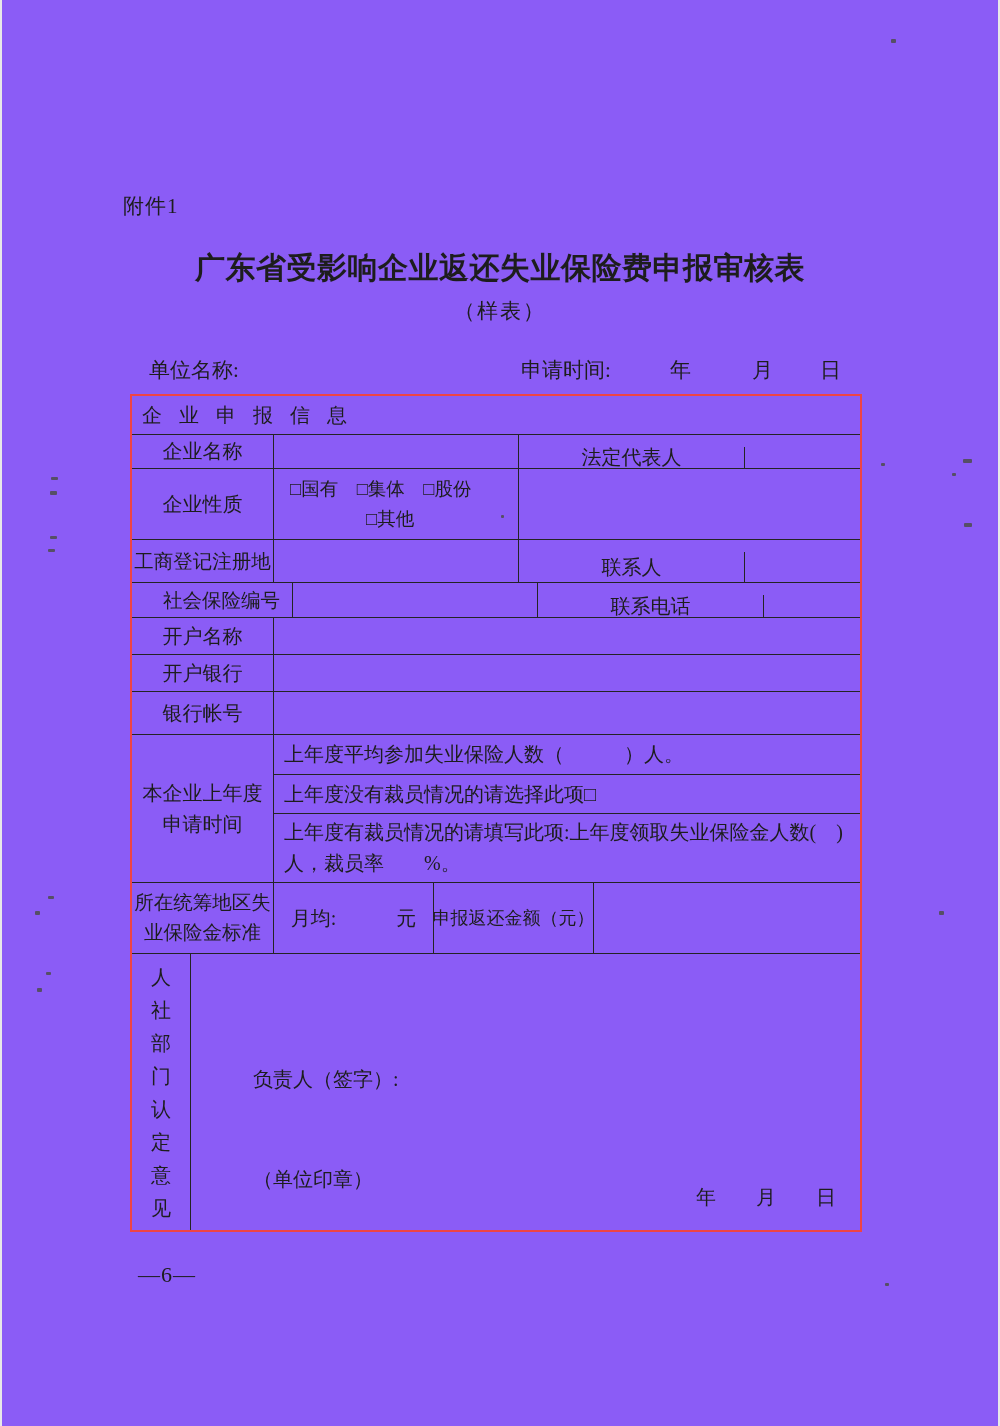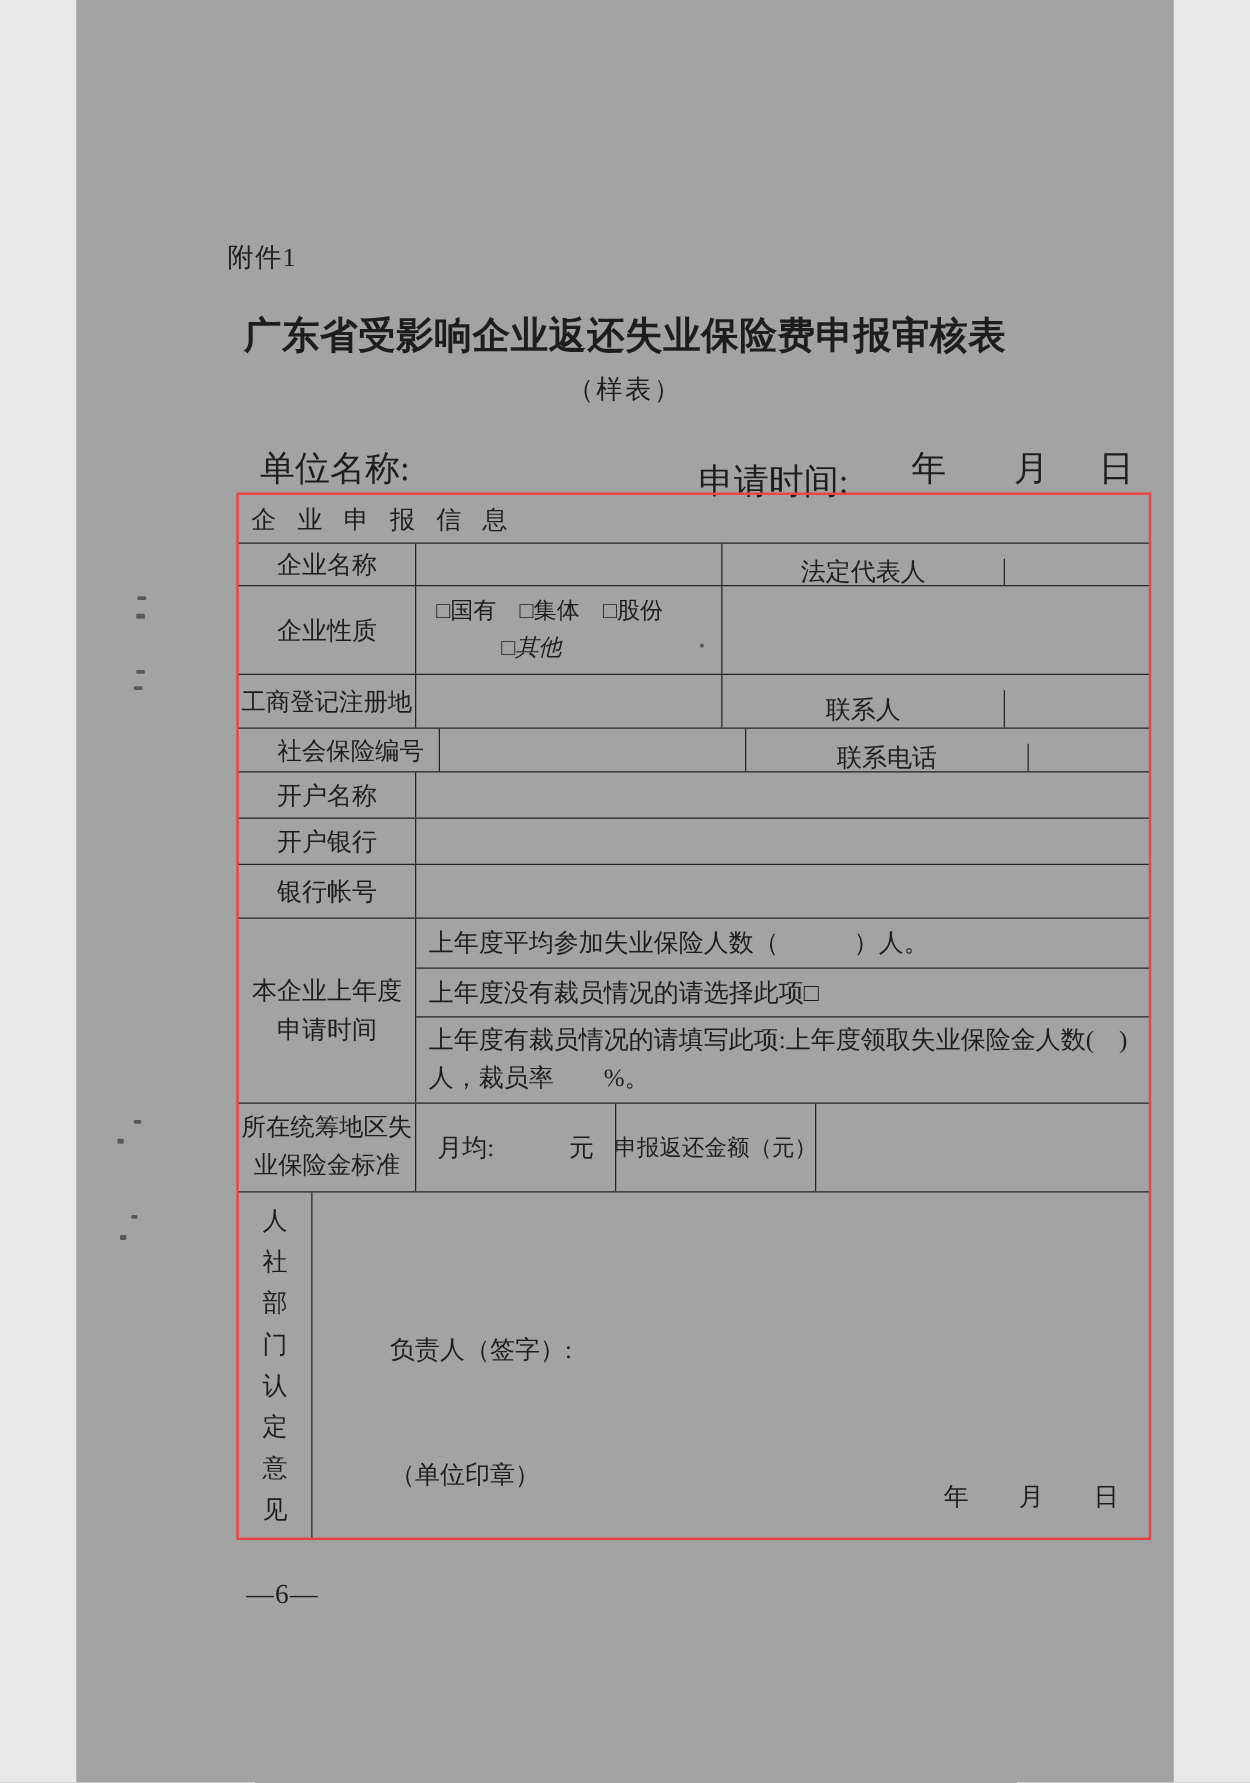--- a/index.html
+++ b/index.html
@@ -1,42 +1,42 @@
 <!DOCTYPE html>
 <html lang="zh"><head>
 <meta charset="utf-8">
 <style>
   html,body{margin:0;padding:0;background:#e8e8e8;}
   .page{
     position:relative;
-    width:878px;height:1426px;
+    width:996px;height:1426px;
     margin:0 auto;
-    background:#a3a3a3;
+    background:#8b5cf6;
     font-family:"Liberation Serif","DejaVu Serif",serif;
     color:#1d1d1d;
     overflow:hidden;
   }
   .attachment{
     position:absolute;left:121px;top:192px;
     font-size:21px;letter-spacing:1px;
   }
   .title{
     position:absolute;left:0;top:248px;width:100%;
     margin:0;text-align:center;
     font-family:"Liberation Sans","DejaVu Sans",sans-serif;
     font-size:30px;font-weight:700;letter-spacing:0.5px;
   }
   .subtitle{
     position:absolute;left:0;top:297px;width:100%;
     text-align:center;font-size:21px;letter-spacing:2px;
   }
-  .meta{position:absolute;left:0;top:356px;width:100%;height:32px;font-size:28px;}
+  .meta{position:absolute;left:0;top:356px;width:100%;height:32px;font-size:21px;}
   .meta span{position:absolute;white-space:nowrap;}
   .m-unit{left:147px;}
-  .m-time{left:498px;margin-top:10px;}
+  .m-time{left:519px;}
   .m-year{left:668px;}
   .m-month{left:750px;}
   .m-day{left:818px;}
 
   .tbl{
     position:absolute;left:128px;top:394px;
     width:732px;height:838px;
     border:2px solid #ef4444;
     box-sizing:border-box;
     display:flex;flex-direction:column;
@@ -62,21 +62,21 @@
   .h10{height:71px;}
   .hdr{
     display:flex;align-items:center;flex:1;
     padding-left:10px;letter-spacing:6px;
   }
   .tight{font-size:19.5px;white-space:nowrap;}
   .nature{
     flex-direction:column;align-items:flex-start;justify-content:center;
     padding-left:16px;font-size:18.5px;line-height:30px;
   }
-  .nature .ln2{margin-left:52px;font-style:italic;}
+  .nature .ln2{margin-left:76px;}
   .pre{white-space:pre-line;text-align:center;line-height:31px;}
   .stack{display:flex;flex-direction:column;flex:1;}
   .subrow{
     display:flex;align-items:center;
     padding-left:10px;box-sizing:border-box;
     border-bottom:1.5px solid #242424;
   }
   .sub1{height:40px;flex:none;}
   .sub2{height:39px;flex:none;}
   .sub3{

